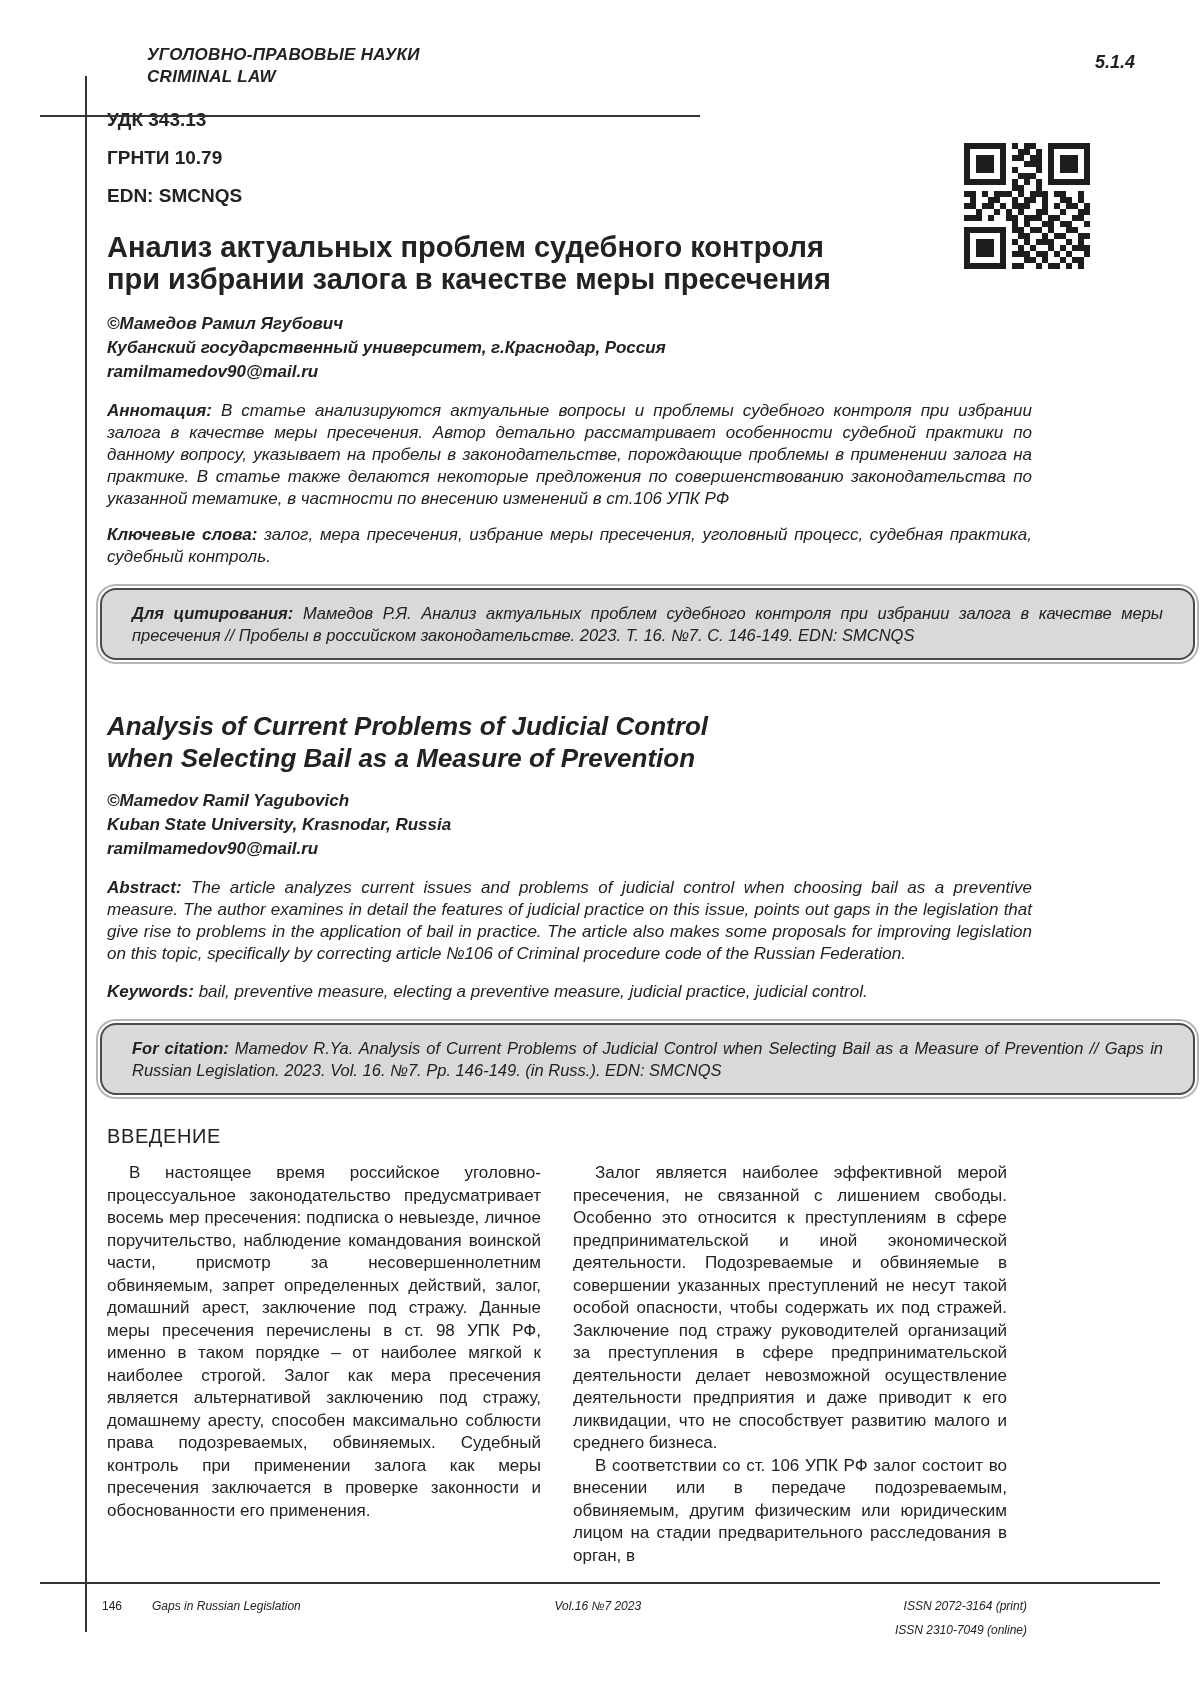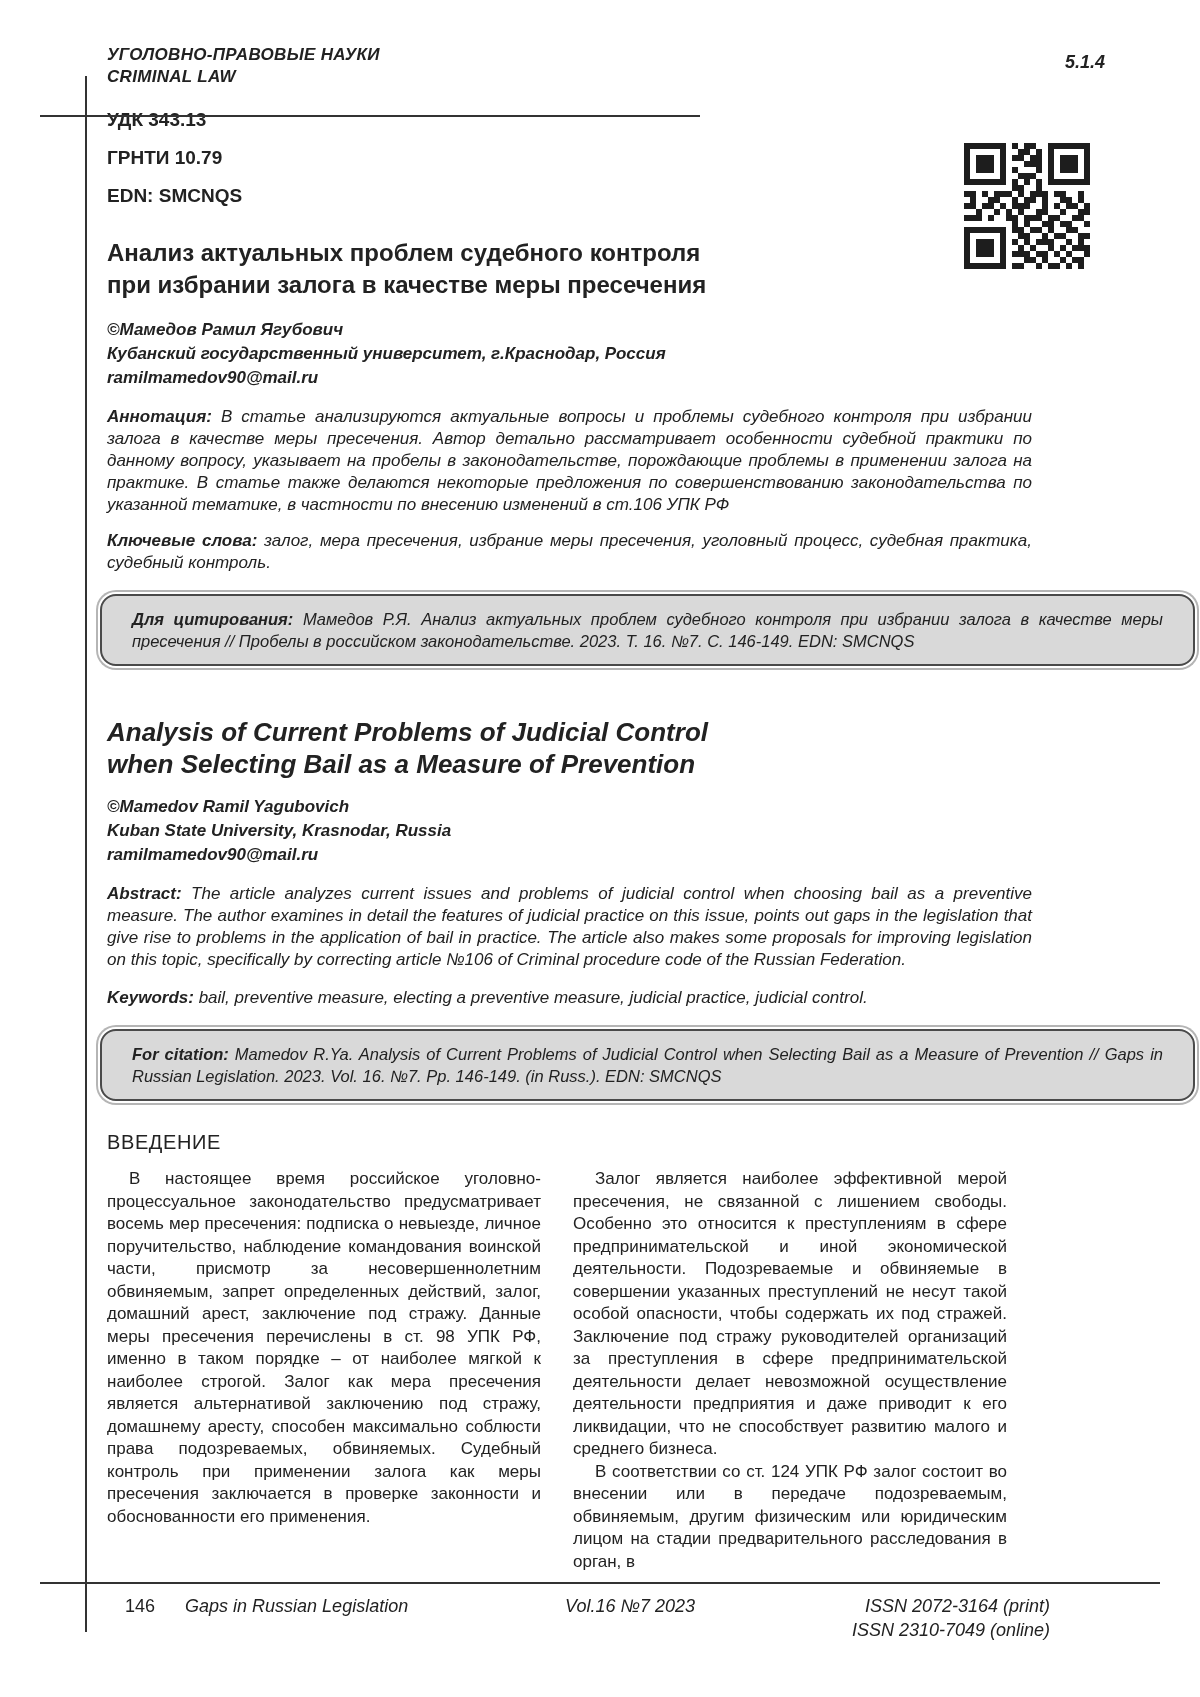--- a/index.html
+++ b/index.html
@@ -7,54 +7,54 @@
   }
   *{margin:0;padding:0;box-sizing:border-box;}
   html,body{background:#ffffff;}
   body{font-family:"Liberation Sans",sans-serif;color:var(--text);}
   .page{position:relative;width:1200px;height:1697px;background:#fff;overflow:hidden;}
 
   .vline{position:absolute;left:85px;top:76px;width:2px;height:1556px;background:var(--rule);}
   .header-rule{position:absolute;left:40px;top:115px;width:660px;height:2px;background:var(--rule);}
   .footer-rule{position:absolute;left:40px;top:1582px;width:1120px;height:2px;background:var(--rule);}
 
-  .header-row{display:flex;justify-content:space-between;align-items:flex-start;padding:44px 95px 0 107px;}
+  .header-row{display:flex;justify-content:space-between;align-items:flex-start;padding:44px 65px 0 107px;margin-left:40px;}
   .kicker{font-size:17px;font-weight:bold;font-style:italic;line-height:22px;letter-spacing:.3px;}
   .classifier{font-size:18px;font-weight:bold;font-style:italic;margin-top:8px;}
 
   .content{padding-left:107px;padding-right:0;width:1032px;}
   .meta-block{margin-top:20px;}
   .meta-line{font-size:19px;font-weight:bold;line-height:23px;margin-bottom:15px;}
 
   .qr{position:absolute;top:143px;left:964px;width:126px;height:126px;display:grid;
       grid-template-columns:repeat(21,6px);grid-template-rows:repeat(21,6px);}
   .qr i{display:block;}
   .qr i.on{background:var(--qr);}
 
-  .title-ru{margin-top:30px;font-size:24px;font-weight:bold;line-height:32px;}
+  .title-ru{margin-top:24px;font-size:29px;font-weight:bold;line-height:32px;}
   .title-en{margin-top:50px;font-size:26px;font-weight:bold;font-style:italic;line-height:32px;}
 
   .authors{margin-top:18px;font-size:17px;font-weight:bold;font-style:italic;line-height:21px;}
   .authors div{margin-bottom:3px;font-style:italic;}
 
   .par{margin-top:18px;font-size:17px;font-style:italic;line-height:22px;text-align:justify;width:925px;}
   .par .lbl{font-weight:bold;}
 
   .cite-box{margin-top:20px;margin-left:-7px;width:1095px;background:var(--box-bg);
     border:2px solid var(--box-border);border-radius:16px;
     box-shadow:0 0 0 2px #ffffff,0 0 0 4px #b5b5b5;
     padding:12px 30px;font-size:16.5px;font-style:italic;line-height:22px;text-align:justify;}
   .cite-box .lbl{font-weight:bold;}
 
   .section-title{margin-top:30px;font-size:20px;font-weight:normal;letter-spacing:.6px;}
   .columns{margin-top:14px;width:900px;display:grid;grid-template-columns:1fr 1fr;column-gap:32px;}
   .col p{font-size:17px;line-height:22.5px;text-align:justify;text-indent:22px;}
 
-  .footer{position:absolute;left:125px;top:1594px;width:925px;display:grid;
-    grid-template-columns:auto 1fr auto;align-items:start;font-size:18px;line-height:24px;}
+  .footer{position:absolute;left:102px;top:1594px;width:925px;display:grid;
+    grid-template-columns:auto 1fr auto;align-items:start;font-size:12px;line-height:24px;}
   .footer .left{display:flex;gap:30px;}
   .footer .journal,.footer .issue,.footer .issn{font-style:italic;}
   .footer .center{text-align:center;}
   .footer .right{text-align:right;}
 </style>
 </head>
 <body>
 
 <div class="page">
 
@@ -556,21 +556,21 @@
     <div class="cite-box"><span class="lbl">For citation: </span><span>Mamedov R.Ya. Analysis of Current Problems of Judicial Control when Selecting Bail as a Measure of Prevention // Gaps in Russian Legislation. 2023. Vol. 16. №7. Pp. 146-149. (in Russ.). EDN: SMCNQS</span></div>
 
     <h3 class="section-title">ВВЕДЕНИЕ</h3>
 
     <div class="columns">
       <div class="col">
         <p>В настоящее время российское уголовно-процессуальное законодательство предусматривает восемь мер пресечения: подписка о невыезде, личное поручительство, наблюдение командования воинской части, присмотр за несовершеннолетним обвиняемым, запрет определенных действий, залог, домашний арест, заключение под стражу. Данные меры пресечения перечислены в ст. 98 УПК РФ, именно в таком порядке – от наиболее мягкой к наиболее строгой. Залог как мера пресечения является альтернативой заключению под стражу, домашнему аресту, способен максимально соблюсти права подозреваемых, обвиняемых. Судебный контроль при применении залога как меры пресечения заключается в проверке законности и обоснованности его применения.</p>
       </div>
       <div class="col">
         <p>Залог является наиболее эффективной мерой пресечения, не связанной с лишением свободы. Особенно это относится к преступлениям в сфере предпринимательской и иной экономической деятельности. Подозреваемые и обвиняемые в совершении указанных преступлений не несут такой особой опасности, чтобы содержать их под стражей. Заключение под стражу руководителей организаций за преступления в сфере предпринимательской деятельности делает невозможной осуществление деятельности предприятия и даже приводит к его ликвидации, что не способствует развитию малого и среднего бизнеса.</p>
-        <p>В соответствии со ст. 124 УПК РФ залог состоит во внесении или в передаче подозреваемым, обвиняемым, другим физическим или юридическим лицом на стадии предварительного расследования в орган, в</p>
+        <p>В соответствии со ст. 106 УПК РФ залог состоит во внесении или в передаче подозреваемым, обвиняемым, другим физическим или юридическим лицом на стадии предварительного расследования в орган, в</p>
       </div>
     </div>
 
   </div>
 
   <div class="footer-rule"></div>
   <div class="footer">
     <div class="left">
       <span>146</span>
       <span class="journal">Gaps in Russian Legislation</span>

